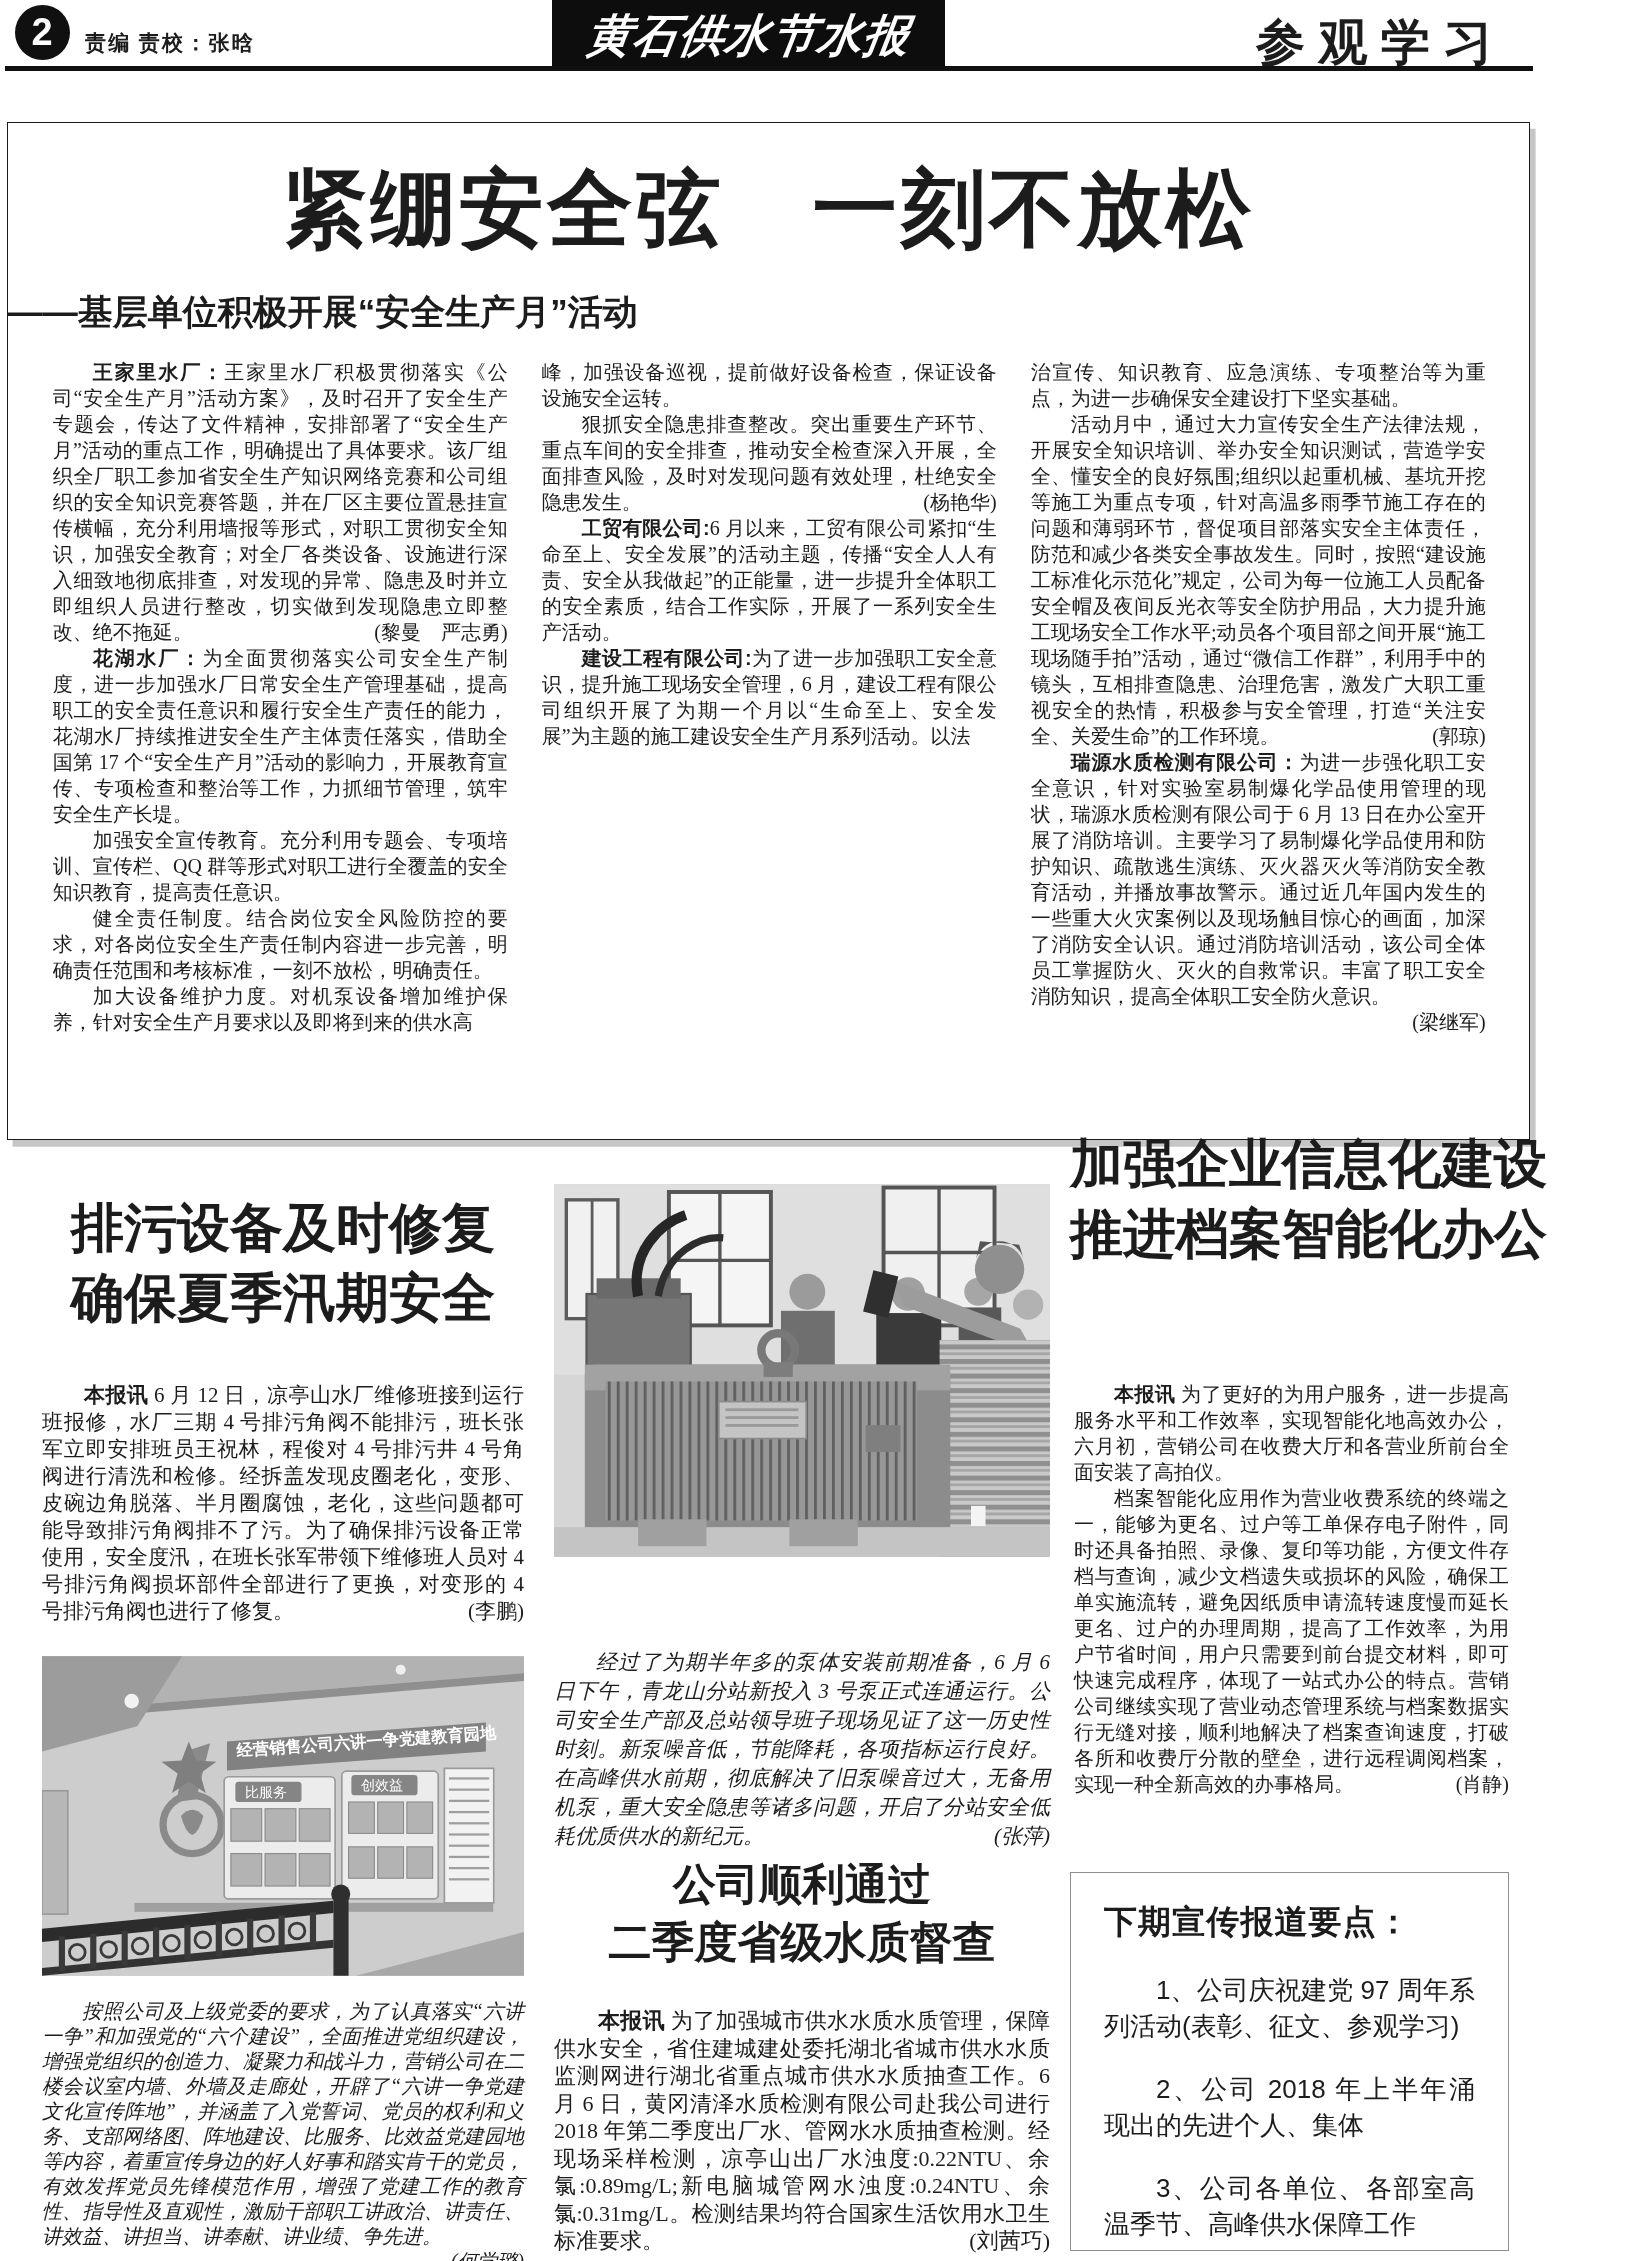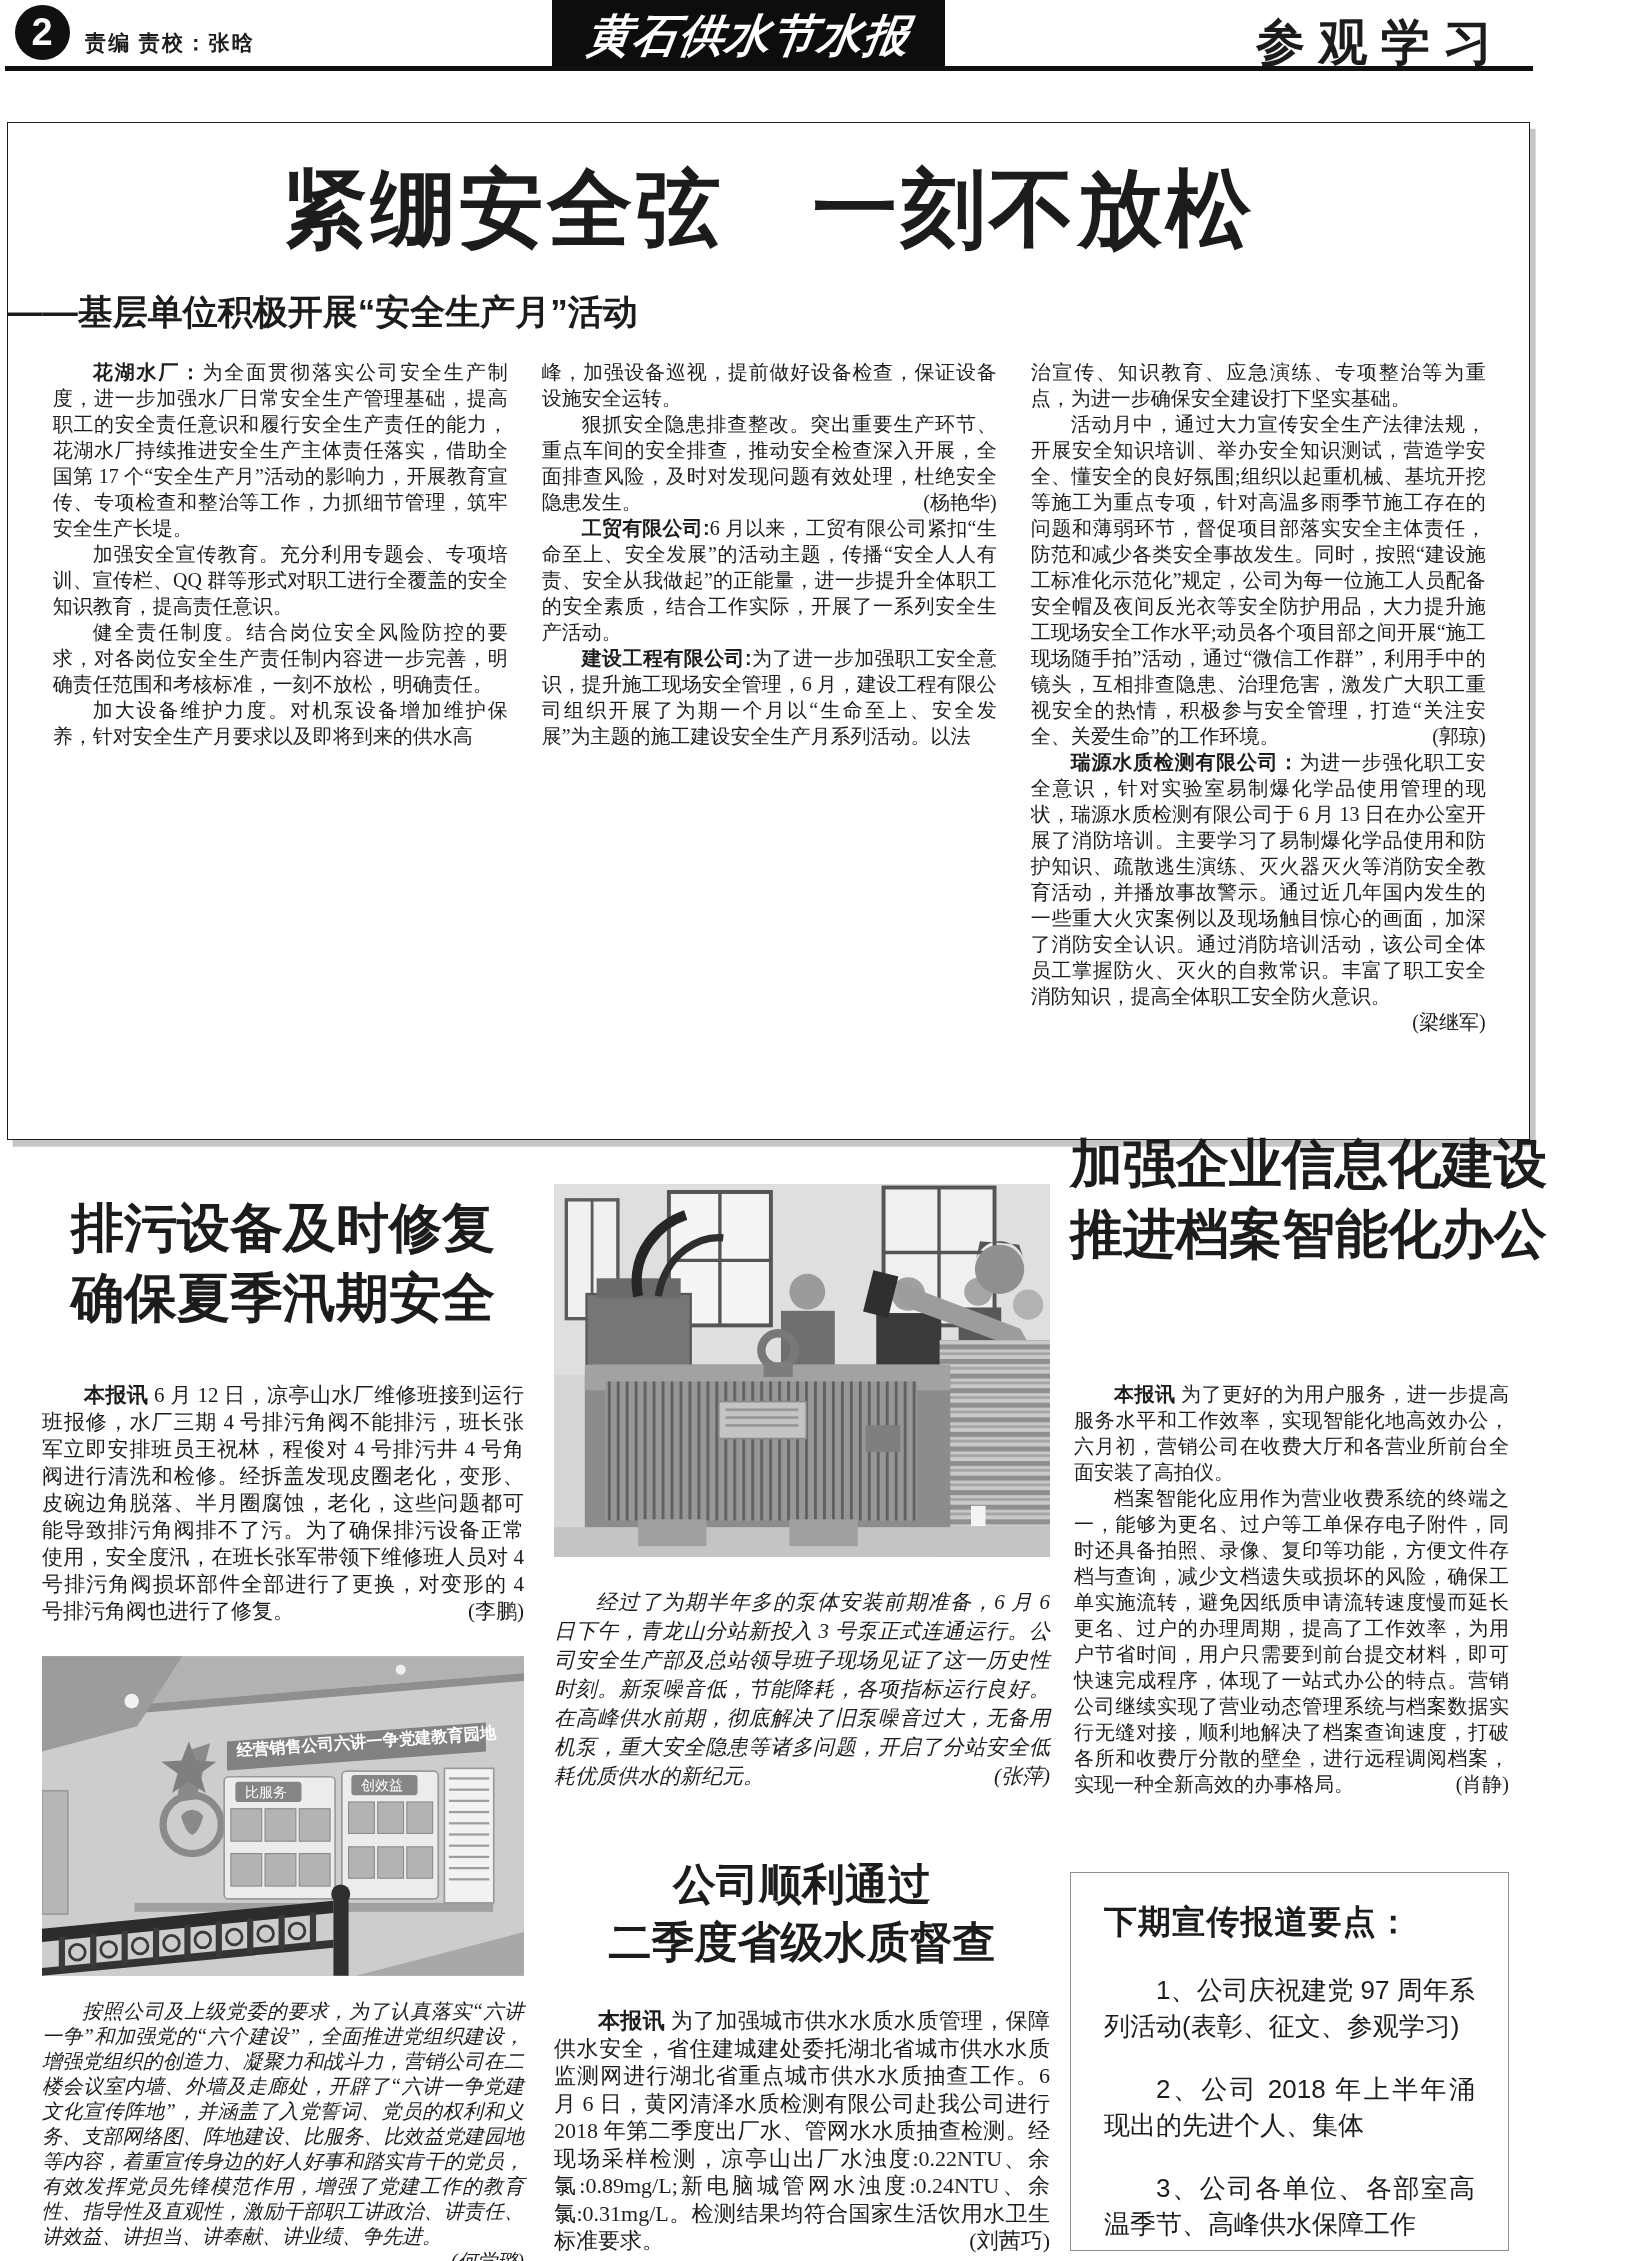--- a/index.html
+++ b/index.html
@@ -37,21 +37,21 @@
   .art-title{font-family:"Liberation Sans","DejaVu Sans",sans-serif;font-weight:bold;
              text-align:center;white-space:nowrap;}
   .t-left{left:42px;top:1193px;width:482px;font-size:53px;line-height:70px;}
   .t-right{left:1070px;top:1129px;width:439px;font-size:53px;line-height:70px;}
   .t-mid{left:554px;top:1855px;width:496px;font-size:43px;line-height:58px;}
   .b-left{left:42px;top:1381px;width:482px;font-size:21px;line-height:27px;}
   .b-right{left:1074px;top:1381px;width:435px;font-size:20px;line-height:26px;}
   .b-mid{left:554px;top:2007px;width:496px;font-size:22px;line-height:27.5px;}
   .caption{font-style:italic;}
   .c-left{left:42px;top:1999px;width:482px;font-size:20px;line-height:25px;}
-  .c-mid{left:554px;top:1588px;width:496px;font-size:21px;line-height:29px;}
+  .c-mid{left:554px;top:1648px;width:496px;font-size:21px;line-height:29px;}
   .photo{background:#d4d4d4;overflow:hidden;}
   .ph-mid{left:554px;top:1184px;width:496px;height:373px;}
   .ph-left{left:42px;top:1656px;width:482px;height:320px;}
   
   .next-box{left:1070px;top:1872px;width:439px;height:379px;border:1.7px solid #8f8f8f;
             box-sizing:border-box;padding:27px 33px;background:#fff;
             font-family:"Liberation Sans","DejaVu Sans",sans-serif;}
   .next-box h2{margin:0;font-size:33px;letter-spacing:1.1px;}
   .box-item{margin:27px 0 0 0;font-size:26px;line-height:36px;text-indent:2em;text-align:justify;
             font-family:"Liberation Sans","DejaVu Sans",sans-serif;}
@@ -64,20 +64,21 @@
 <div class="abs hdr-masthead">
   <span>黄石供水节水报</span>
 </div>
 <div class="abs hdr-section">参观学习</div>
 <div class="abs hdr-rule"></div>
 
 <div class="abs main-box">
   <div class="abs main-title">紧绷安全弦　一刻不放松</div>
   <div class="abs main-subtitle">——基层单位积极开展“安全生产月”活动</div>
   <div class="abs col col1">
+      <p class="para"><b class="lead">王家里水厂：</b>王家里水厂积极贯彻落实《公司“安全生产月”活动方案》，及时召开了安全生产专题会，传达了文件精神，安排部署了“安全生产月”活动的重点工作，明确提出了具体要求。该厂组织全厂职工参加省安全生产知识网络竞赛和公司组织的安全知识竞赛答题，并在厂区主要位置悬挂宣传横幅，充分利用墙报等形式，对职工贯彻安全知识，加强安全教育；对全厂各类设备、设施进行深入细致地彻底排查，对发现的异常、隐患及时并立即组织人员进行整改，切实做到发现隐患立即整改、绝不拖延。<span class="sign">(黎曼　严志勇)</span></p>
       <p class="para"><b class="lead">花湖水厂：</b>为全面贯彻落实公司安全生产制度，进一步加强水厂日常安全生产管理基础，提高职工的安全责任意识和履行安全生产责任的能力，花湖水厂持续推进安全生产主体责任落实，借助全国第 17 个“安全生产月”活动的影响力，开展教育宣传、专项检查和整治等工作，力抓细节管理，筑牢安全生产长堤。</p>
       <p class="para">加强安全宣传教育。充分利用专题会、专项培训、宣传栏、QQ 群等形式对职工进行全覆盖的安全知识教育，提高责任意识。</p>
       <p class="para">健全责任制度。结合岗位安全风险防控的要求，对各岗位安全生产责任制内容进一步完善，明确责任范围和考核标准，一刻不放松，明确责任。</p>
       <p class="para">加大设备维护力度。对机泵设备增加维护保养，针对安全生产月要求以及即将到来的供水高</p>
     </div>
   <div class="abs col col2">
       <p class="para cont">峰，加强设备巡视，提前做好设备检查，保证设备设施安全运转。</p>
       <p class="para">狠抓安全隐患排查整改。突出重要生产环节、重点车间的安全排查，推动安全检查深入开展，全面排查风险，及时对发现问题有效处理，杜绝安全隐患发生。<span class="sign">(杨艳华)</span></p>
       <p class="para"><b class="lead">工贸有限公司:</b>6 月以来，工贸有限公司紧扣“生命至上、安全发展”的活动主题，传播“安全人人有责、安全从我做起”的正能量，进一步提升全体职工的安全素质，结合工作实际，开展了一系列安全生产活动。</p>
       <p class="para"><b class="lead">建设工程有限公司:</b>为了进一步加强职工安全意识，提升施工现场安全管理，6 月，建设工程有限公司组织开展了为期一个月以“生命至上、安全发展”为主题的施工建设安全生产月系列活动。以法</p>

